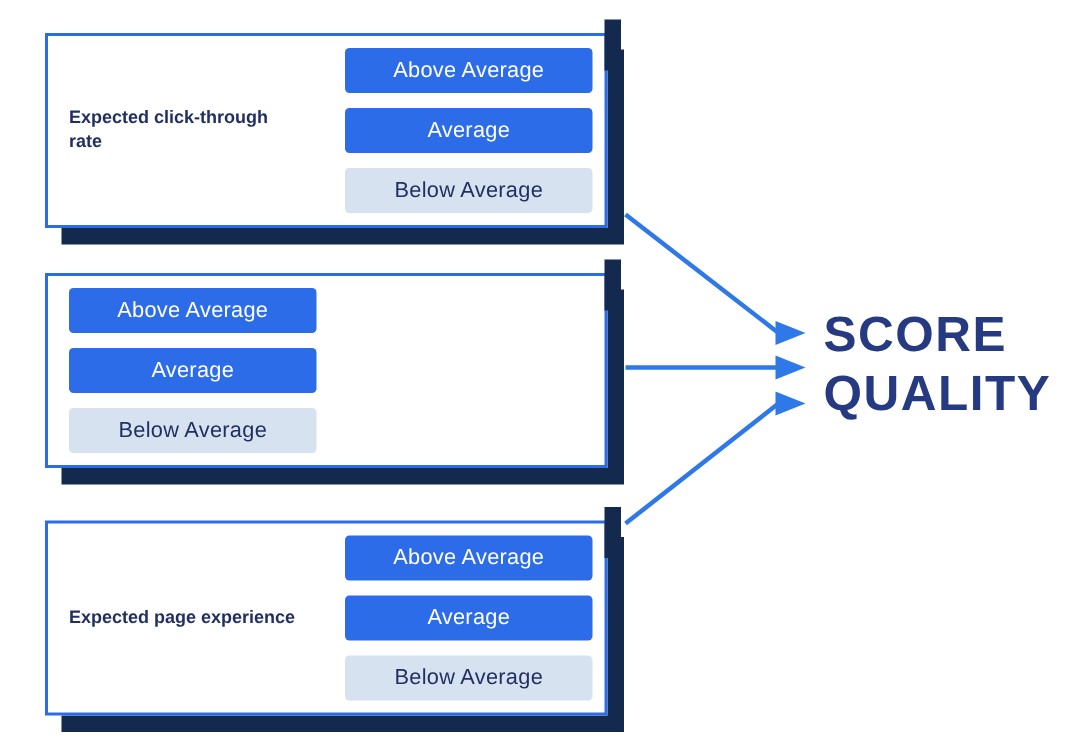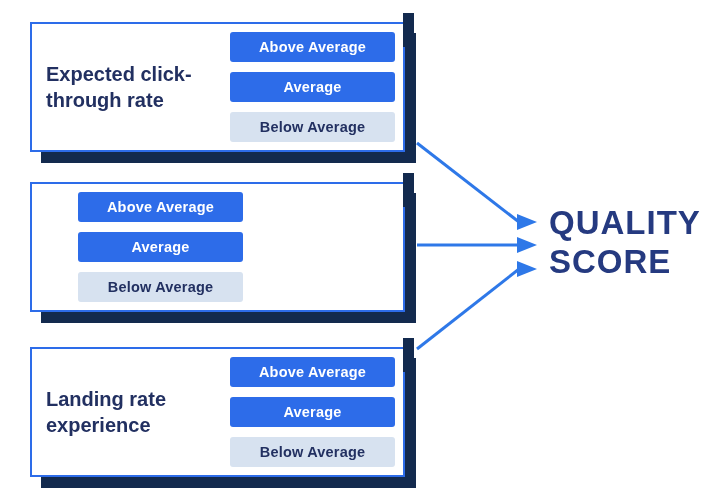--- a/index.html
+++ b/index.html
@@ -30,29 +30,29 @@
   
   .card::after{
     content:"";position:absolute;top:-11px;right:-11px;width:11px;height:34px;
     background:var(--navy-shadow);
   }
   .card-1{top:22px;}
   .card-2{top:182px;}
   .card-3{top:347px;}
   .card-label{
     width:158px;
-    font-size:20px;font-weight:600;line-height:1.3;
+    font-size:12px;font-weight:600;line-height:1.3;
     color:var(--navy-text);
   }
   .opts{display:flex;flex-direction:column;gap:10px;}
   .opt{
     width:165px;height:30px;border-radius:3px;
     display:flex;align-items:center;justify-content:center;
-    font-size:14.5px;font-weight:700;letter-spacing:.2px;
-    background:var(--accent-blue);color:#ffffff;margin-left:32px;
+    font-size:14.5px;font-weight:400;letter-spacing:.2px;
+    background:var(--accent-blue);color:#ffffff;
   }
   .opt.muted{
     background:var(--light-button-bg);
     color:var(--navy-text);
   }
   .arrows{position:absolute;left:0;top:0;pointer-events:none;}
   .arrows line{stroke:var(--arrow-blue);stroke-width:3;}
   .arrows polygon{fill:var(--arrow-blue);}
   .quality{
     position:absolute;left:549px;top:203px;
@@ -77,21 +77,21 @@
 
   <div class="card card-2">
     <div class="opts">
       <div class="opt">Above Average</div>
       <div class="opt">Average</div>
       <div class="opt muted">Below Average</div>
     </div>
   </div>
 
   <div class="card card-3">
-    <div class="card-label">Landing rate experience</div>
+    <div class="card-label">Expected page experience</div>
     <div class="opts">
       <div class="opt">Above Average</div>
       <div class="opt">Average</div>
       <div class="opt muted">Below Average</div>
     </div>
   </div>
 
   <svg class="arrows" width="725" height="500" viewBox="0 0 725 500">
     <g>
       <line x1="417" y1="143" x2="519" y2="222"></line>
@@ -101,17 +101,17 @@
       <line x1="417" y1="245" x2="519" y2="245"></line>
       <polygon points="517,237 537,245 517,253"></polygon>
     </g>
     <g>
       <line x1="417" y1="349" x2="519" y2="269"></line>
       <polygon points="517,261 537,269 517,277"></polygon>
     </g>
   </svg>
 
   <div class="quality">
+    <div>SCORE</div>
     <div>QUALITY</div>
-    <div>SCORE</div>
   </div>
 
 </div>
 
 </body></html>

